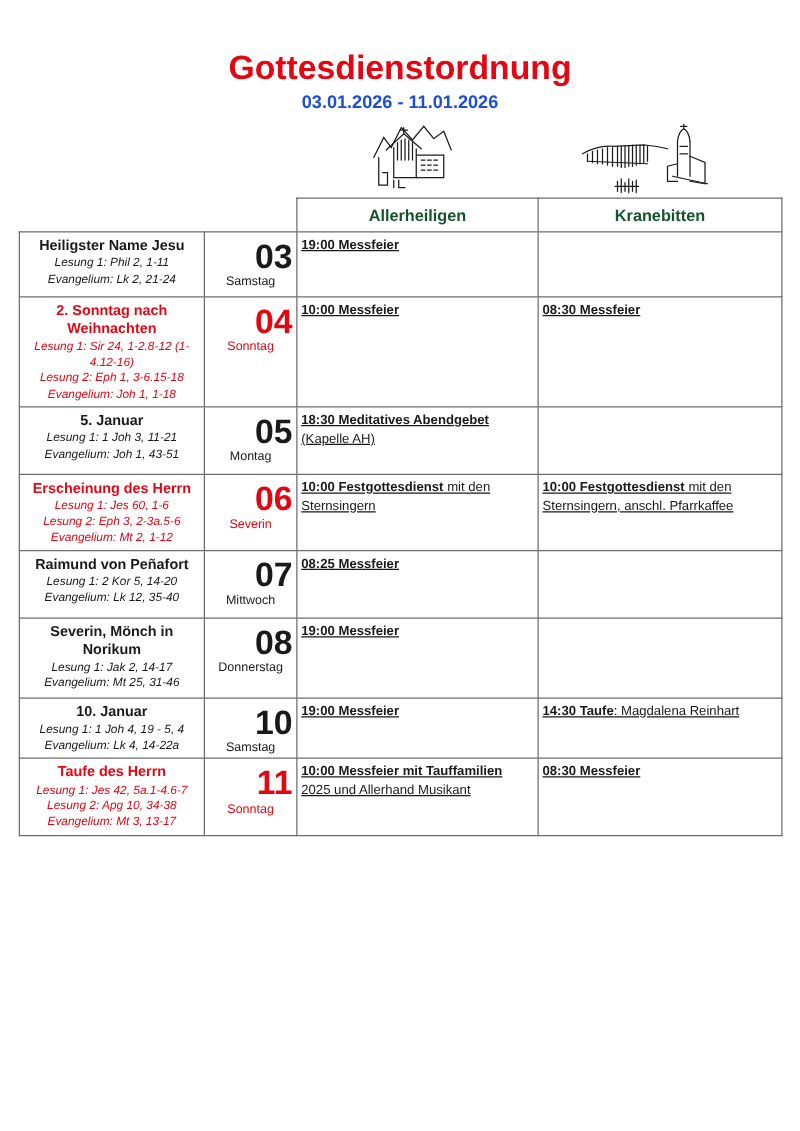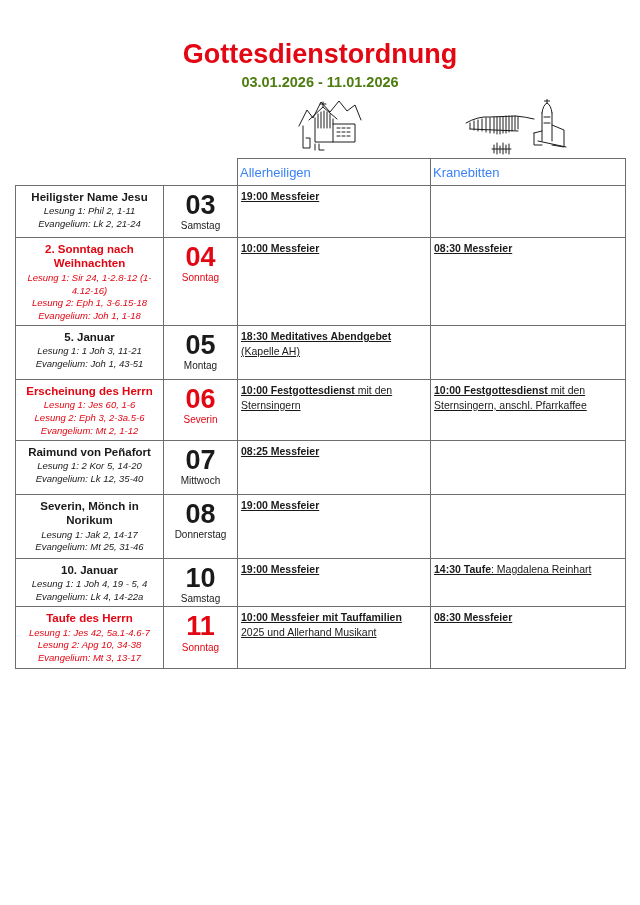--- a/index.html
+++ b/index.html
@@ -2,43 +2,43 @@
 <html><head>
 <meta charset="utf-8">
 <style>
   html,body { margin:0; padding:0; background:#fff; }
   .page {
     position:relative; width:640px; height:700px; background:#ffffff;
     font-family:"Liberation Sans", sans-serif; color:#1a1a1a; overflow:hidden;
   }
   .doc-header { position:absolute; top:40px; left:0; width:640px; text-align:center; }
   .doc-title { color:#e30613; font-size:27px; font-weight:bold; letter-spacing:0; line-height:1.1; }
-  .doc-subtitle { color:#4d7c0f; font-size:14.5px; font-weight:bold; margin-top:4px; }
+  .doc-subtitle { color:#1d4ed8; font-size:14.5px; font-weight:bold; margin-top:4px; }
 
   .sketch { position:absolute; }
   .sketch-ah { top:96px; left:297px; }
   .sketch-kb { top:99px; left:464px; }
   .sketch svg path, .sketch svg line, .sketch svg rect, .sketch svg circle
     { stroke:#1c1c1c; fill:none; stroke-width:1; stroke-linecap:round; }
 
   table.schedule {
     position:absolute; top:158px; left:15px; width:610px;
     border-collapse:collapse; table-layout:fixed;
   }
   .schedule td, .schedule th { border:1px solid #6e6e6e; vertical-align:top; padding:2px 3px; overflow:hidden; }
   .schedule td.spacer { border:none; background:transparent; }
   .schedule th {
-    color:#3b82f6; font-size:13px; font-weight:normal; text-align:left;
+    color:#14532d; font-size:13px; font-weight:bold; text-align:center;
     vertical-align:middle; height:22px; padding:2px;
   }
   td.desc { text-align:center;margin-top:36px; }
   .day-title { font-size:11.5px; font-weight:bold; line-height:1.25; margin-top:2px; }
   .readings { font-size:9.5px; line-height:1.35; white-space:pre-line; margin-top:1px;font-style:italic; }
   td.date-cell { text-align:center; }
-  .daynum { font-size:27px; font-weight:bold; line-height:1.05; margin-top:3px; }
+  .daynum { font-size:27px; font-weight:bold; line-height:1.05; margin-top:3px;text-align:right; }
   .weekday { font-size:10px; margin-top:1px; }
   td.svc { font-size:10.5px; line-height:1.4; padding-top:3px;text-decoration:underline; }
   .svc-bold { font-weight:bold; }
   .svc-rest { white-space:pre-line; }
   tr.red .day-title, tr.red .readings, tr.red .daynum, tr.red .weekday { color:#e30613; }
 </style>
 </head>
 <body>
 
 <div class="page">

